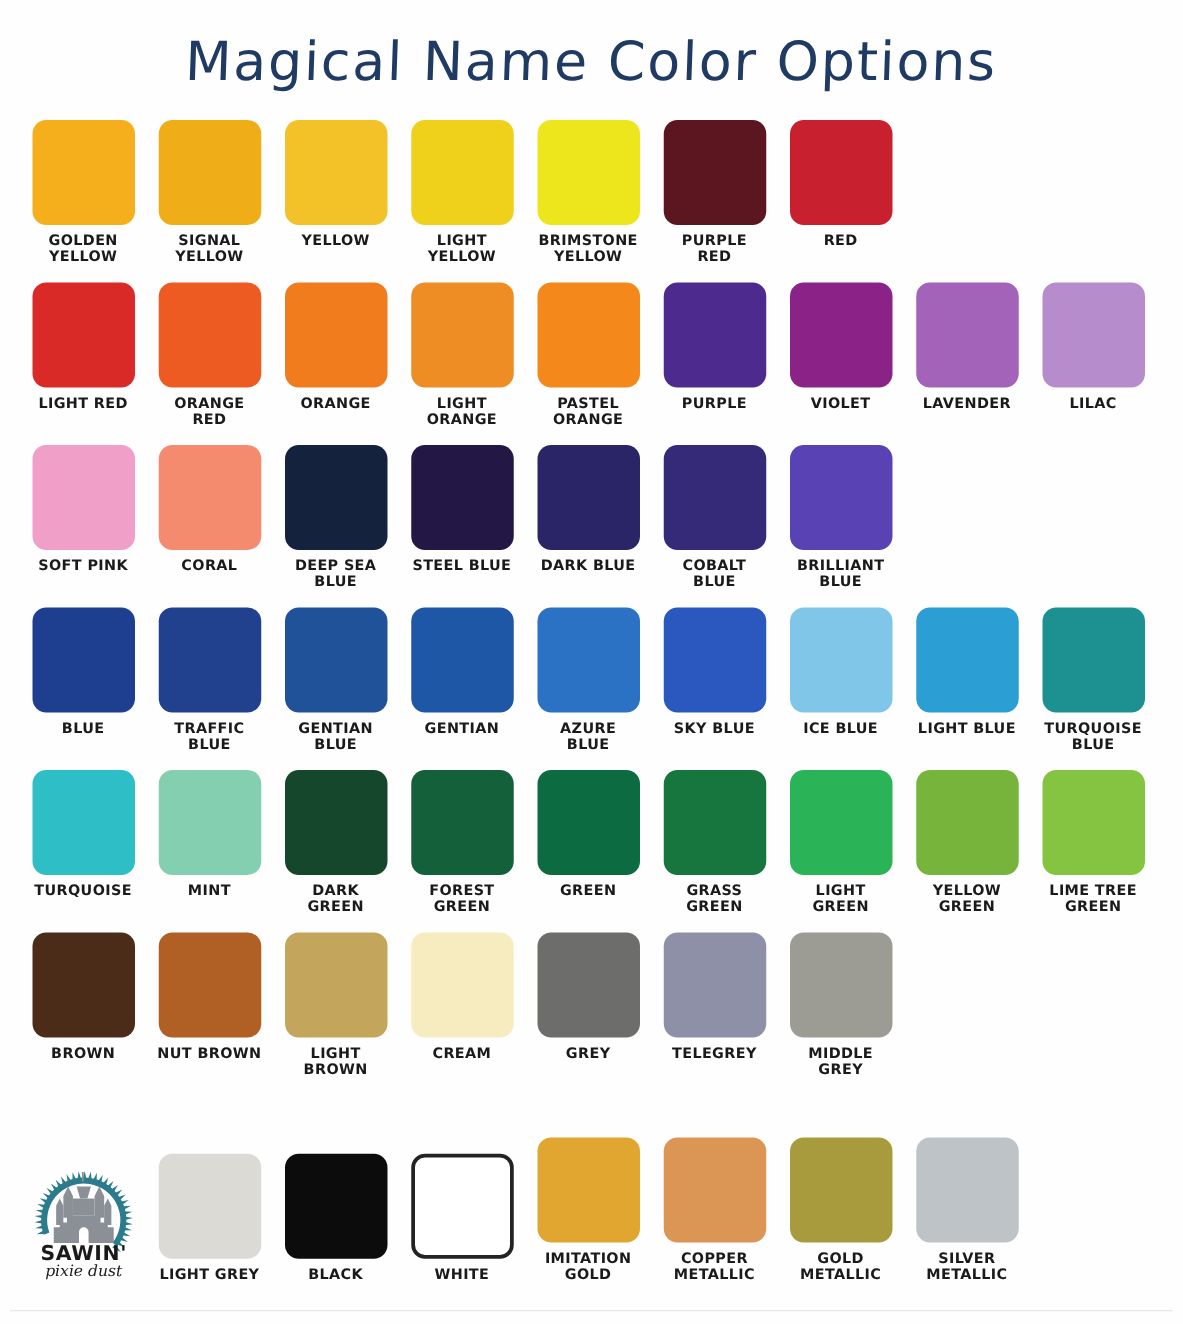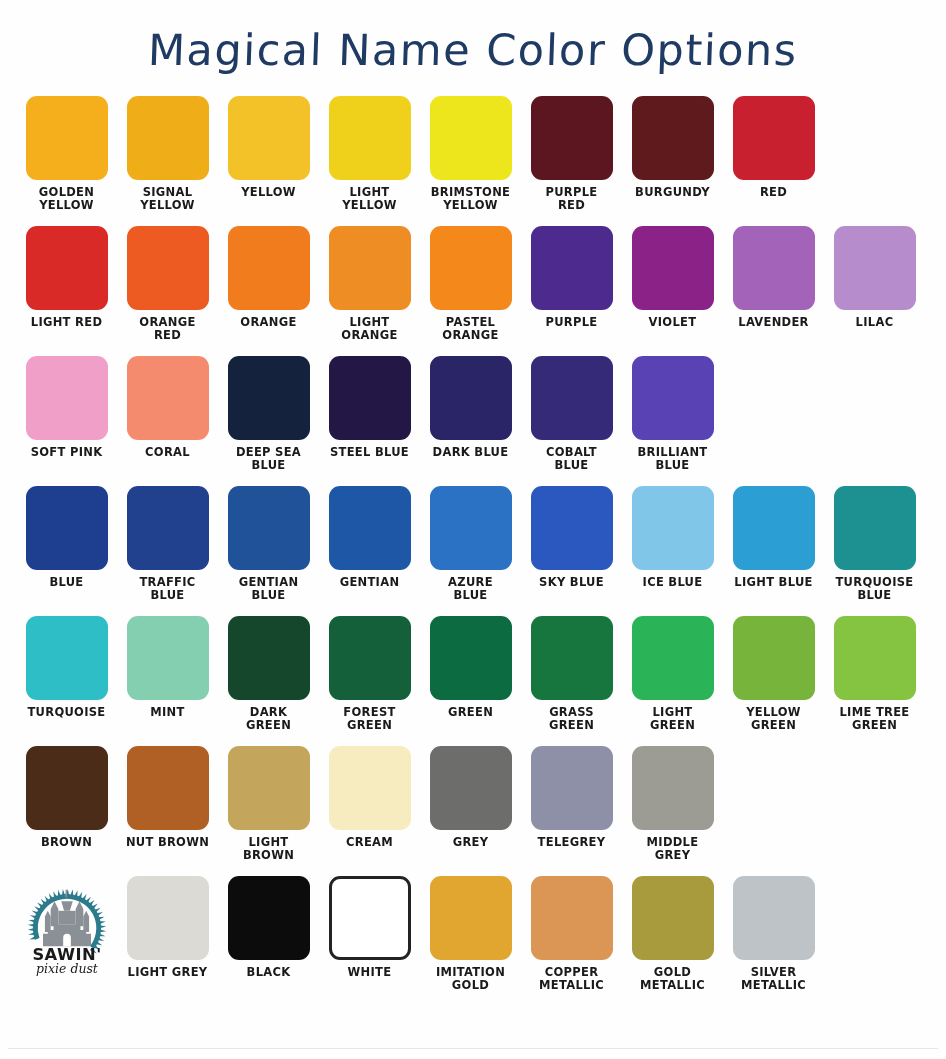--- a/index.html
+++ b/index.html
@@ -48,21 +48,21 @@
   #swatch-grid {
     position: relative;
     padding: 0 0 0 16px;
     box-sizing: border-box;
   }
   .swatch-row {
     display: flex;
     height: 130px;
     box-sizing: border-box;
   }
-  .swatch-row.row-last { height: 150px; }
+  .swatch-row.row-last { height: 150px; align-items: flex-end; }
 
   .swatch-cell {
     width: 101px;
     flex: 0 0 101px;
     display: flex;
     flex-direction: column;
     align-items: center;
     box-sizing: border-box;
     position: relative;
   }
@@ -151,24 +151,20 @@
         </div>
         <div class="swatch-cell">
           <div class="swatch-chip" style="background: rgb(237, 230, 28);"></div>
           <div class="swatch-label">BRIMSTONE
 YELLOW</div>
         </div>
         <div class="swatch-cell">
           <div class="swatch-chip" style="background: rgb(91, 22, 32);"></div>
           <div class="swatch-label">PURPLE
 RED</div>
-        </div>
-        <div class="swatch-cell">
-          <div class="swatch-chip" style="background: rgb(94, 26, 28);"></div>
-          <div class="swatch-label">BURGUNDY</div>
         </div>
         <div class="swatch-cell">
           <div class="swatch-chip" style="background: rgb(201, 32, 47);"></div>
           <div class="swatch-label">RED</div>
         </div>
       </div>
       <div class="swatch-row">
         <div class="swatch-cell">
           <div class="swatch-chip" style="background: rgb(217, 42, 39);"></div>
           <div class="swatch-label">LIGHT RED</div>

